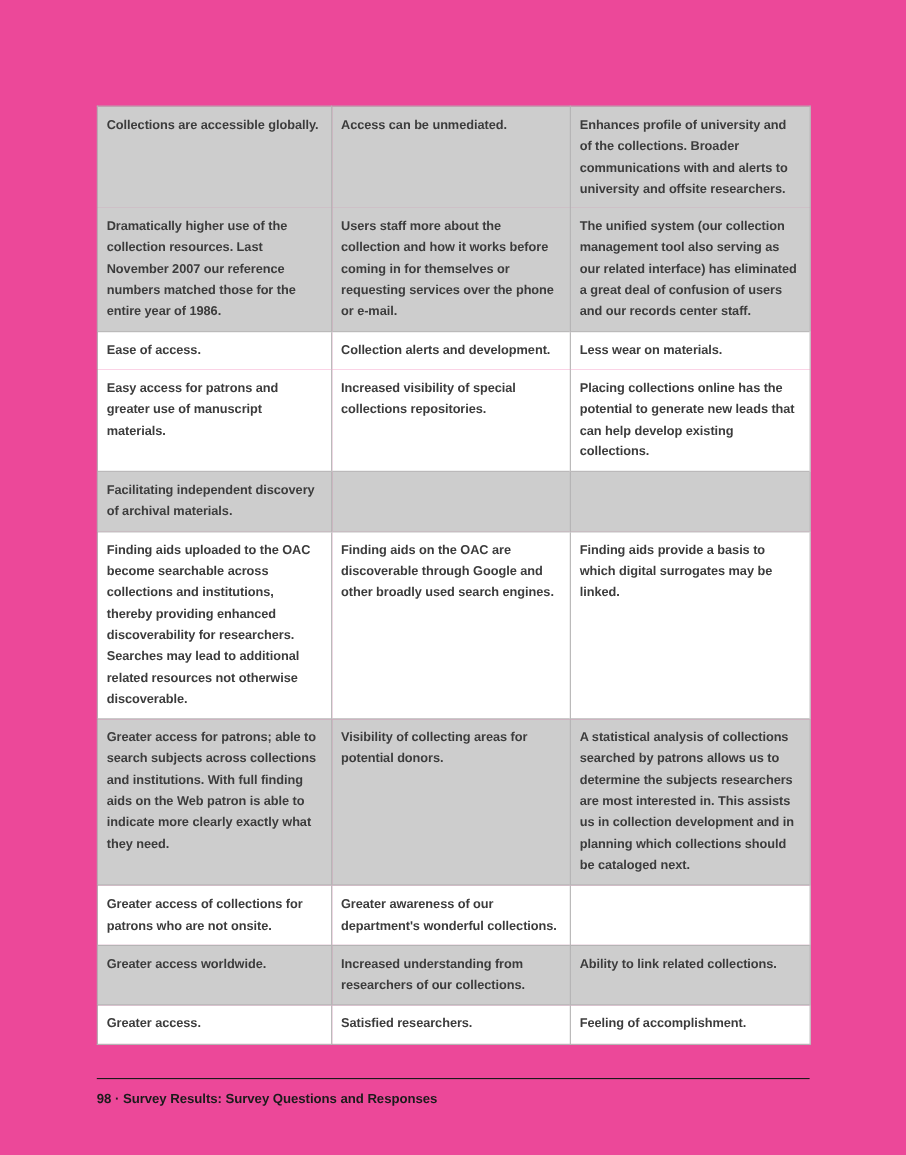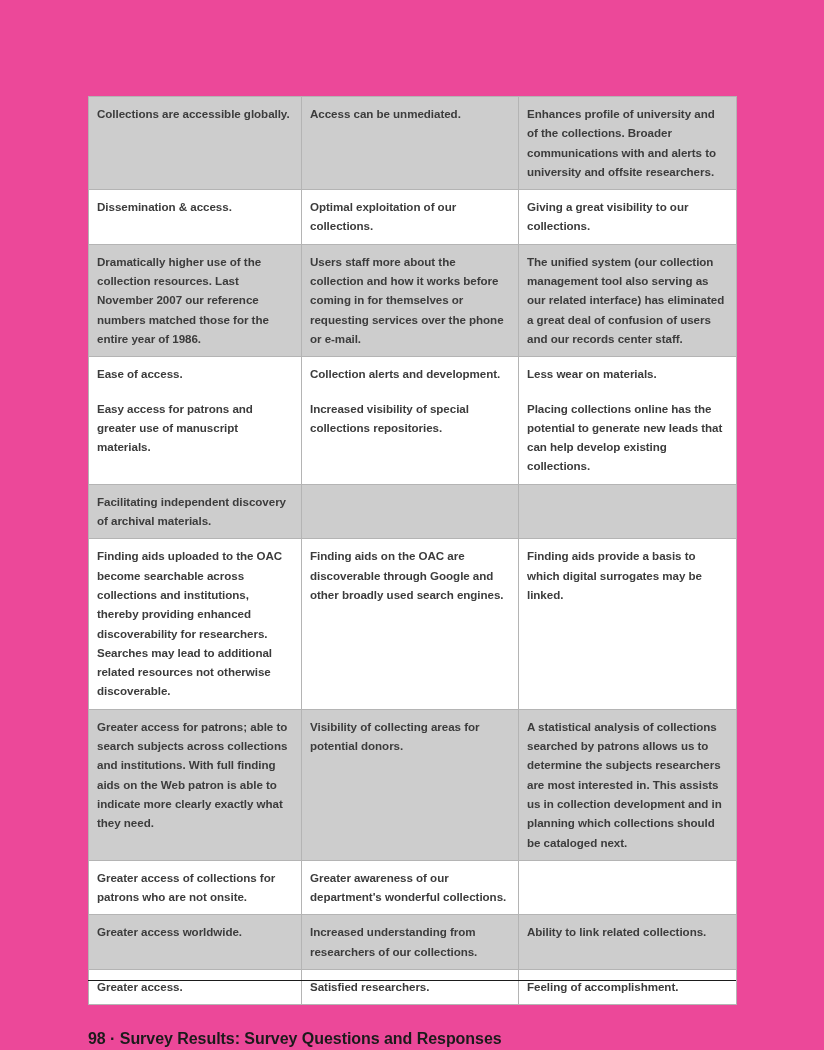--- a/index.html
+++ b/index.html
@@ -66,49 +66,43 @@
     left: 88px;
     top: 980px;
     width: 648px;
     height: 0;
     border-top: 1.4px solid #1b1b1b;
   }
   .footer-text {
     position: absolute;
     left: 88px;
     top: 990px;
-    font-size: 16px;
+    font-size: 12px;
     line-height: 18px;
     color: #1b1b1b;
     white-space: nowrap;
     letter-spacing: -0.05px;
-    margin-top: 40px;
   }
 </style>
 </head>
 <body>
 
 <div class="page">
 
   <table class="survey-table">
     <colgroup>
       <col class="c1">
       <col class="c2">
       <col class="c3">
     </colgroup>
     <tbody>
         <tr class="shaded">
           <td>Collections are accessible globally.</td>
           <td>Access can be unmediated.</td>
           <td>Enhances profile of university and of the collections. Broader communications with and alerts to university and offsite researchers.</td>
-        </tr>
-        <tr class="plain">
-          <td>Dissemination &amp; access.</td>
-          <td>Optimal exploitation of our collections.</td>
-          <td>Giving a great visibility to our collections.</td>
         </tr>
         <tr class="shaded">
           <td>Dramatically higher use of the collection resources. Last November 2007 our reference numbers matched those for the entire year of 1986.</td>
           <td>Users staff more about the collection and how it works before coming in for themselves or requesting services over the phone or e-mail.</td>
           <td>The unified system (our collection management tool also serving as our related interface) has eliminated a great deal of confusion of users and our records center staff.</td>
         </tr>
         <tr class="plain">
           <td>Ease of access.</td>
           <td>Collection alerts and development.</td>
           <td>Less wear on materials.</td>

